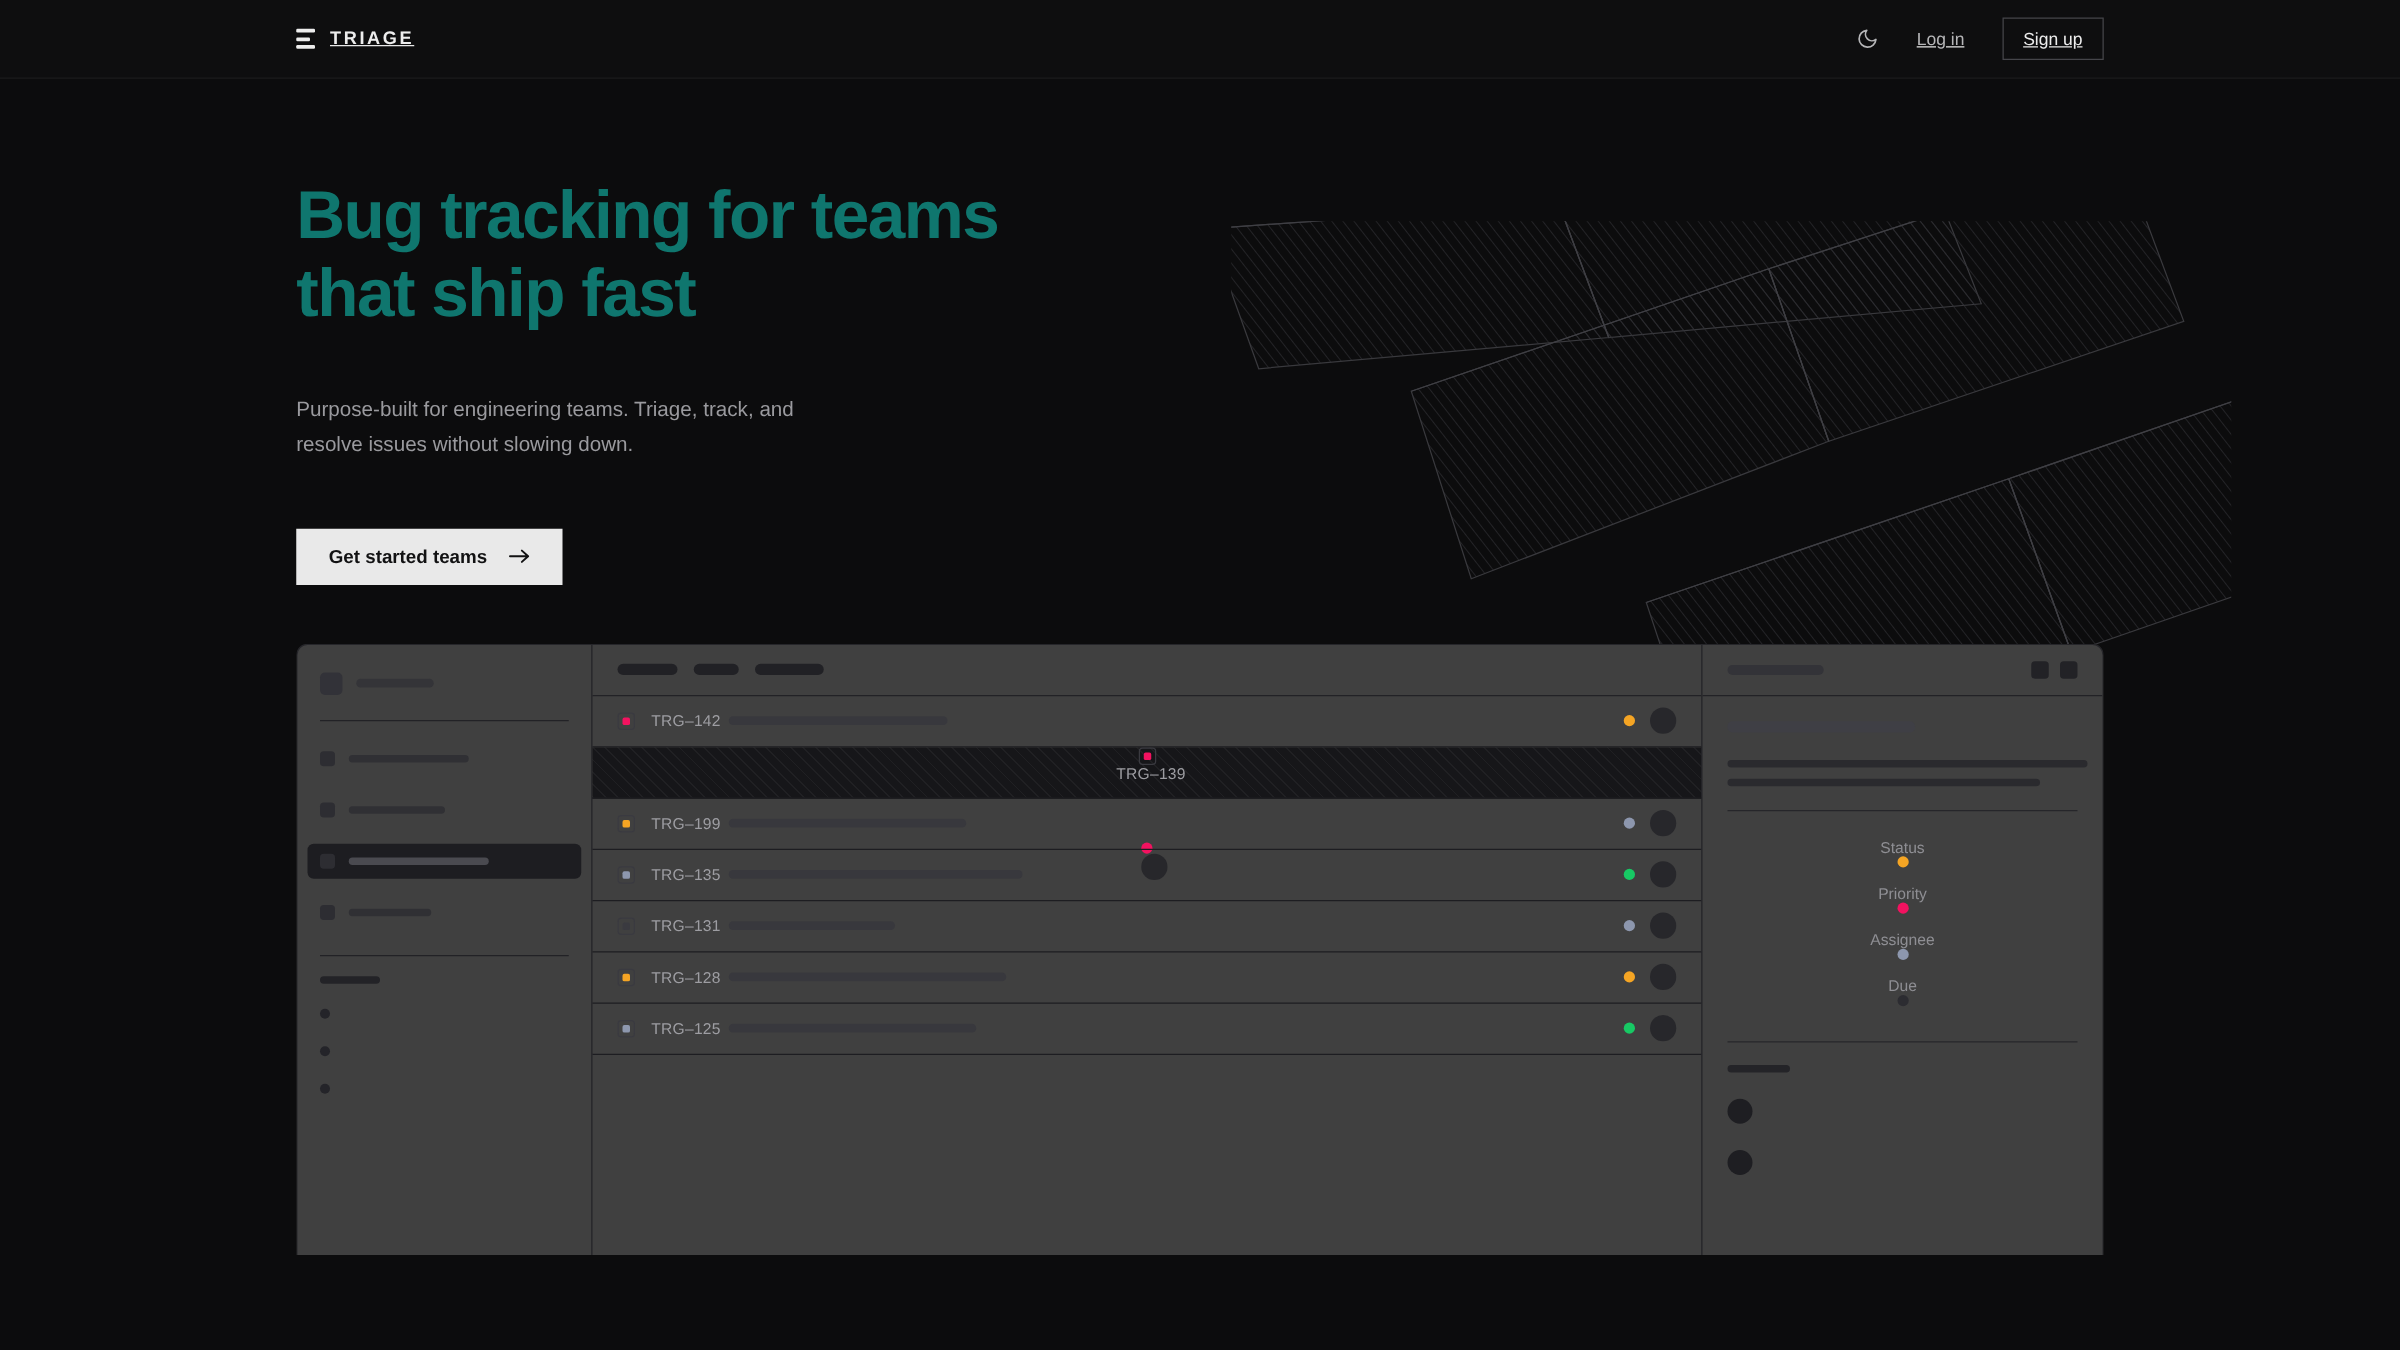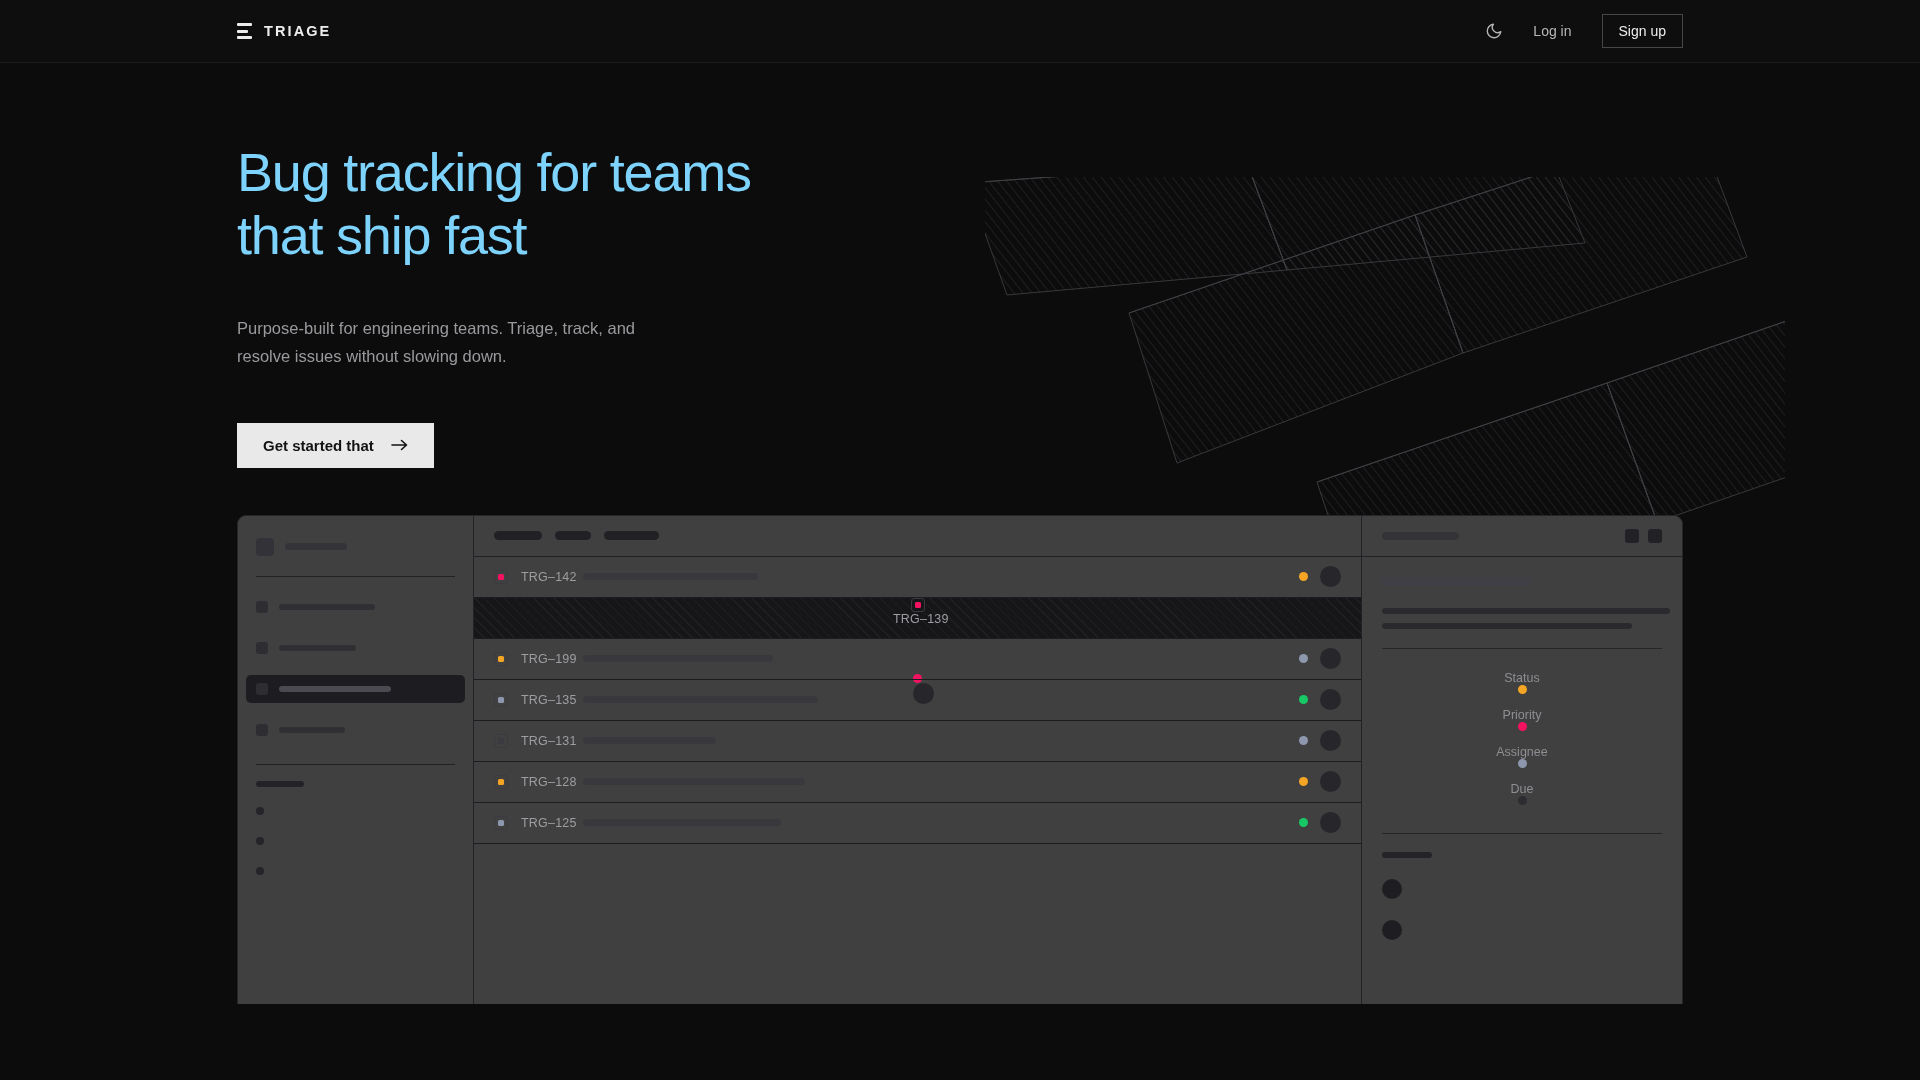--- a/index.html
+++ b/index.html
@@ -10,21 +10,21 @@
     color:#e8e8e8;
     -webkit-font-smoothing:antialiased;
   }
 
   
   .nav {
     position:relative; z-index:5;
     height:63px; width:100%;
     background:#0e0e0f;
     border-bottom:1px solid #1b1b1d;
-    display:flex; align-items:center;
+    display:flex; align-items:center;text-decoration:underline;
   }
   .nav-inner {
     width:100%; padding:0 237px;
     display:flex; align-items:center; justify-content:space-between;
   }
   .brand { display:flex; align-items:center; gap:12px; }
   .brand-mark {
     width:15px; height:16px;
     display:flex; flex-direction:column; justify-content:space-between;
   }
@@ -48,22 +48,22 @@
     border:1px solid #45454a;
     padding:8px 16px;
     cursor:pointer;
     font-family:inherit;
   }
 
   
   .hero { position:relative; padding:0 237px; }
   .hero-title {
     margin-top:78px;
-    font-size:54px; line-height:1.17; font-weight:400;
-    letter-spacing:-1.2px; color:#7dd3fc;
+    font-size:54px; line-height:1.17; font-weight:700;
+    letter-spacing:-1.2px; color:#0f766e;
     max-width:700px; white-space:pre-line;
   }
   .hero-sub {
     margin-top:48px;
     font-size:16.5px; line-height:1.65; color:#9a9a9e;
     max-width:480px; white-space:pre-line;
   }
   .cta {
     margin-top:53px;
     display:inline-flex; align-items:center; gap:17px;
@@ -234,21 +234,21 @@
         <path d="M622 206 L672 345"></path>
       </g>
     </svg>
   </div>
 
   <h1 class="hero-title">Bug tracking for teams
 that ship fast</h1>
   <p class="hero-sub">Purpose-built for engineering teams. Triage, track, and
 resolve issues without slowing down.</p>
   <button class="cta">
-    <span>Get started that</span>
+    <span>Get started teams</span>
     <span>
       <svg width="17" height="12" viewBox="0 0 17 12" fill="none" stroke="#121213" stroke-width="1.6" stroke-linecap="round" stroke-linejoin="round">
         <path d="M1 6h14M10.5 1.5L15.5 6l-5 4.5"></path>
       </svg>
     </span>
   </button>
 </main>
 
 <section class="mock-wrap">
   <div class="mock">

